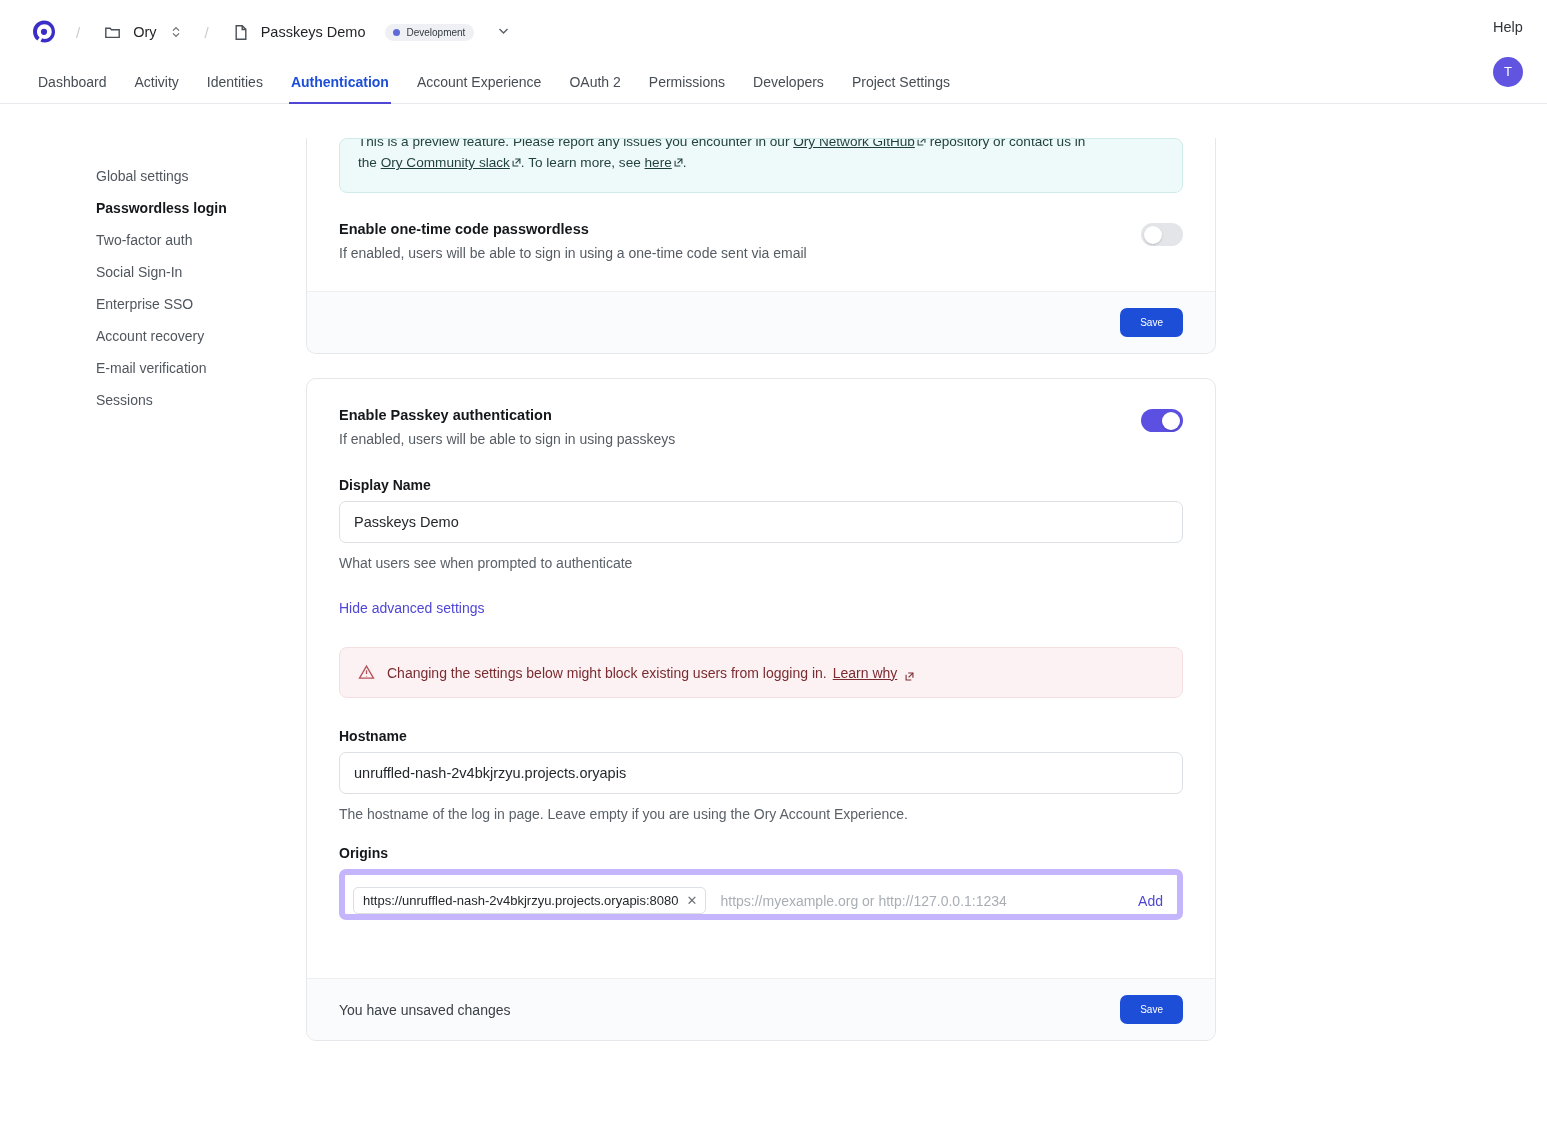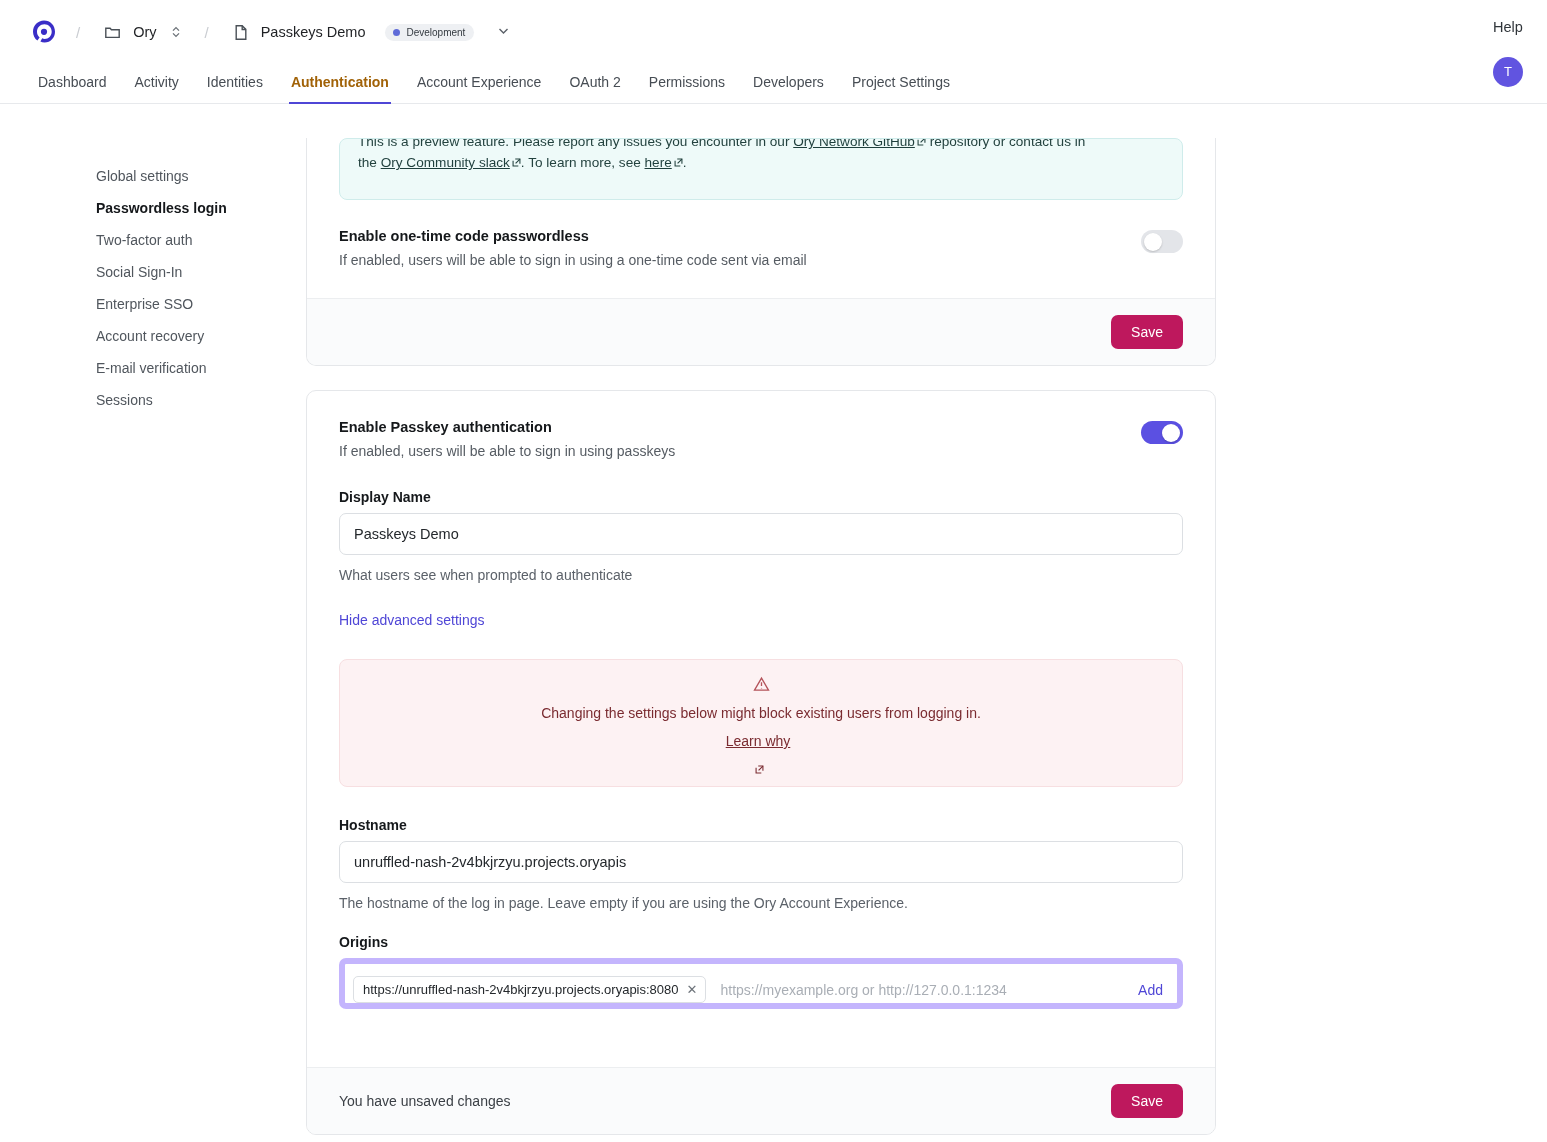--- a/index.html
+++ b/index.html
@@ -82,21 +82,21 @@
   .navtab {
     font-size: 14px;
     color: #474d54;
     padding: 0 14px 13px 14px;
     cursor: pointer;
     position: relative;
     white-space: nowrap;
   }
   .navtab:first-child { padding-left: 8px; }
   .navtab.active {
-    color: #a16207;
+    color: #1d4ed8;
     font-weight: bold;
   }
   .navtab.active::after {
     content: "";
     position: absolute;
     left: 12px; right: 12px; bottom: -1px;
     height: 2px;
     background: #4f46d6;
   }
 
@@ -144,38 +144,38 @@
     padding: 16px 32px;
     display: flex;
     align-items: center;
   }
   .card-footer .unsaved {
     font-size: 14px;
     color: #3b4046;
   }
   .btn-save {
     margin-left: auto;
-    background: #be185d;
+    background: #1d4ed8;
     color: #fff;
     border: none;
     border-radius: 7px;
-    font-size: 14px;
+    font-size: 10px;
     font-family: "Liberation Sans", sans-serif;
     padding: 9px 20px;
     cursor: pointer;
   }
 
   
   .notice-preview {
     margin: 0 32px;
     background: #eefaf9;
     border: 1px solid #cfeceb;
     border-radius: 8px;
     padding: 0 18px 14px 18px;
-    height: 62px;
+    height: 55px;
     overflow: hidden;
     font-size: 13.6px;
     color: #23423f;
     line-height: 1.55;
   }
   .notice-preview .first-line {
     margin-top: -8px;
     color: #23423f;
   }
   .notice-preview a { color: #1f3f3d; }
@@ -255,21 +255,20 @@
     margin: 30px 0 0 0;
     background: #fdf2f3;
     border: 1px solid #f7dfe1;
     border-radius: 8px;
     padding: 16px 18px;
     display: flex;
     align-items: center;
     gap: 12px;
     font-size: 14px;
     color: #7a2b30;
-    flex-direction: column;
   }
   .warn-box a { color: #7a2b30; }
   .warn-icon { color: #b4535a; flex: 0 0 auto; display: flex; }
 
   .tag-input {
     width: 100%;
     min-height: 44px;
     border: 6px solid #c4b5fd;
     border-radius: 7px;
     display: flex;

